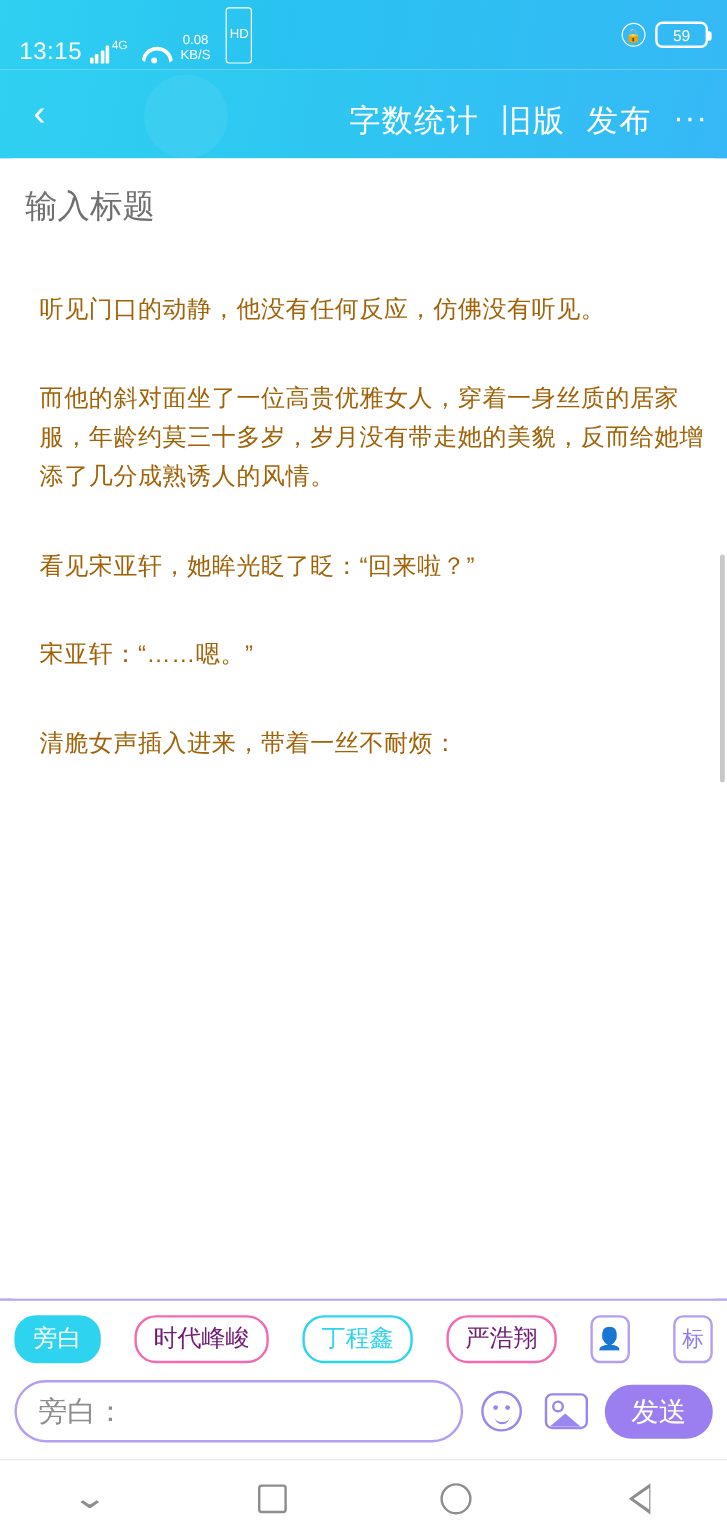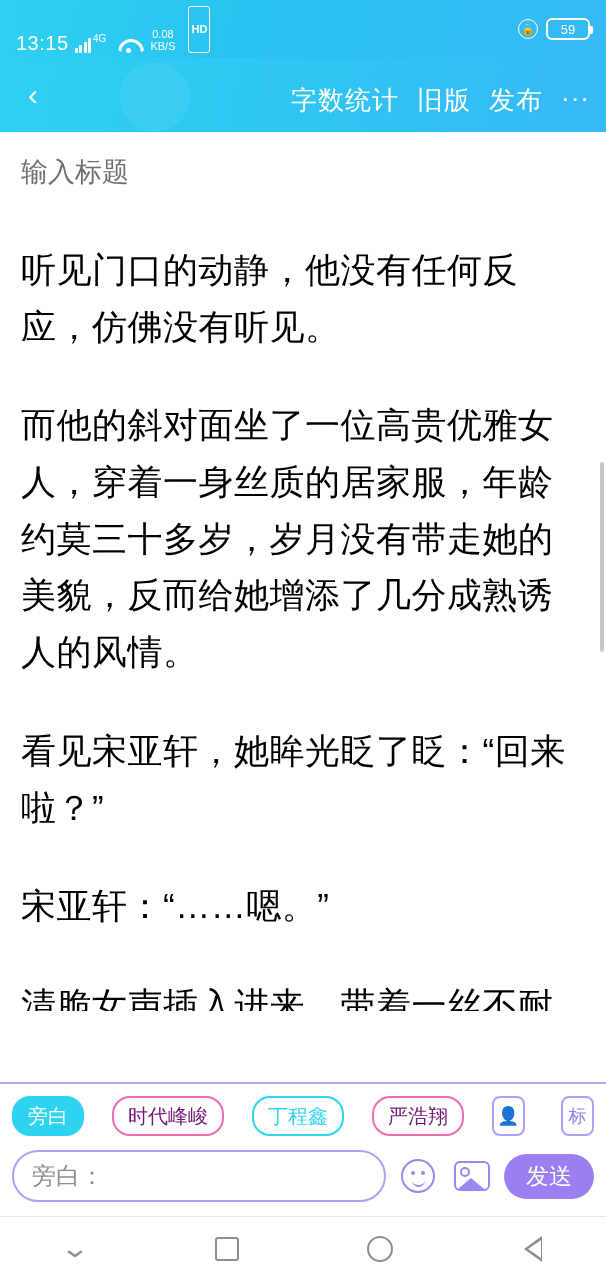--- a/index.html
+++ b/index.html
@@ -42,21 +42,21 @@
     width: 20px; height: 20px;
     border: 3px solid #ffffff; border-radius: 50%;
     clip-path: polygon(0 0, 100% 0, 100% 45%, 50% 72%, 0 45%);
   }
   .wifi::after {
     content: ""; position: absolute; left: 8px; top: 11px;
     width: 5px; height: 5px; background: #fff; border-radius: 50%;
   }
   .kbs { font-size: 11px; line-height: 1.05; text-align: center; margin-left: 6px; }
   .hd {
-    margin-left: 7px; font-size: 11px; font-weight: bold;
+    margin-left: 7px; font-size: 11px; font-weight: normal;
     border: 1.5px solid #fff; border-radius: 3px; padding: 17px 2px; line-height: 1;
   }
   .status-right { margin-left: auto; display: flex; align-items: center; gap: 8px; }
   .lock-ic {
     width: 20px; height: 20px; border: 1.5px solid #fff; border-radius: 50%;
     display: flex; align-items: center; justify-content: center; font-size: 11px;
   }
   .battery {
     width: 44px; height: 22px; border: 2px solid #ffffff; border-radius: 6px;
     display: flex; align-items: center; justify-content: center;
@@ -99,22 +99,23 @@
     position: relative;
     overflow: hidden;
     padding: 18px 18px 0 21px;
     background: #ffffff;
     border-radius: 12px;
   }
   .title-input {
     font-size: 27px; color: #6f6f6f; padding: 4px 0 10px 0;
   }
   .body-text {
-    font-size: 35px; line-height: 1.62; color: #000000;
+    font-size: 20px; line-height: 1.62; color: #a16207;
     letter-spacing: .5px;
+    margin-left: 12px;
   }
   .para { margin: 0 0 42px 0; text-indent: 0; }
   .para.first { margin-top: 42px; }
   .para-clip { overflow: hidden; height: 34px; }
   .scrollbar {
     position: absolute; right: 2px; top: 330px;
     width: 4px; height: 190px; border-radius: 2px; background: #c8c8c8;
   }
 
   

